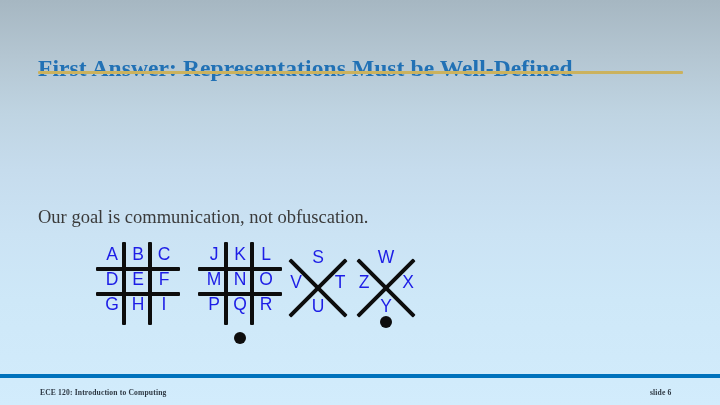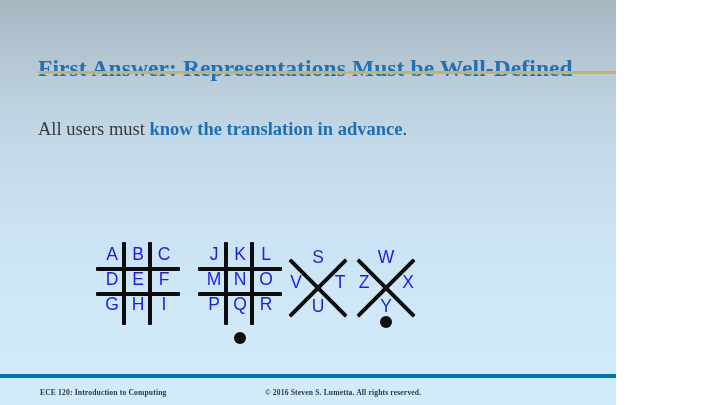--- a/index.html
+++ b/index.html
@@ -2,21 +2,21 @@
 <html><head>
 <meta charset="utf-8">
 <style>
   html, body {
     margin: 0;
     padding: 0;
     background: #ffffff;
   }
   #slide {
     position: relative;
-    width: 616px;
+    width: 720px;
     height: 405px;
     overflow: hidden;
     background: linear-gradient(to bottom,
                 #a6b7c2 0%,
                 #b4c6d2 14%,
                 #bfd4e2 28%,
                 #c6dced 42%,
                 #cbe3f4 58%,
                 #cee8f8 74%,
                 #d0eafa 88%,
@@ -142,22 +142,22 @@
   #footer-right { left: 650px; top: 388px; }
 </style>
 </head>
 <body>
 
 <div id="slide">
 
   <h1 id="title">First Answer: Representations Must be Well-Defined</h1>
   <div id="title-rule"></div>
 
-  <p class="body-line" id="body-1"><span>All users must </span><span class="em">know the translation in advance</span><span>.</span></p>
-
+
+  <p class="body-line" id="body-2">Our goal is communication, not obfuscation.</p>
 
   <div id="cipher">
 
     <div class="glyph" style="left:0px;">
       <span class="cell-letter" style="left:12px;  top:4px;">A</span>
       <span class="cell-letter" style="left:38px;  top:4px;">B</span>
       <span class="cell-letter" style="left:64px;  top:4px;">C</span>
       <span class="cell-letter" style="left:12px;  top:29px;">D</span>
       <span class="cell-letter" style="left:38px;  top:29px;">E</span>
       <span class="cell-letter" style="left:64px;  top:29px;">F</span>
@@ -203,16 +203,15 @@
       <span class="cell-letter" style="left:-4px; top:32px;">Z</span>
       <span class="cell-letter" style="left:40px; top:32px;">X</span>
       <span class="cell-letter" style="left:18px; top:56px;">Y</span>
       <div class="dot" style="left:24px; top:76px;"></div>
     </div>
 
   </div>
 
   <div id="footer-bar"></div>
   <div class="footer-text" id="footer-left">ECE 120: Introduction to Computing</div>
-  <div class="footer-text" id="footer-center">© 2016 Steven S. Lumetta.  All rights reserved.</div>
   <div class="footer-text" id="footer-right">slide 6</div>
 
 </div>
 
 </body></html>

